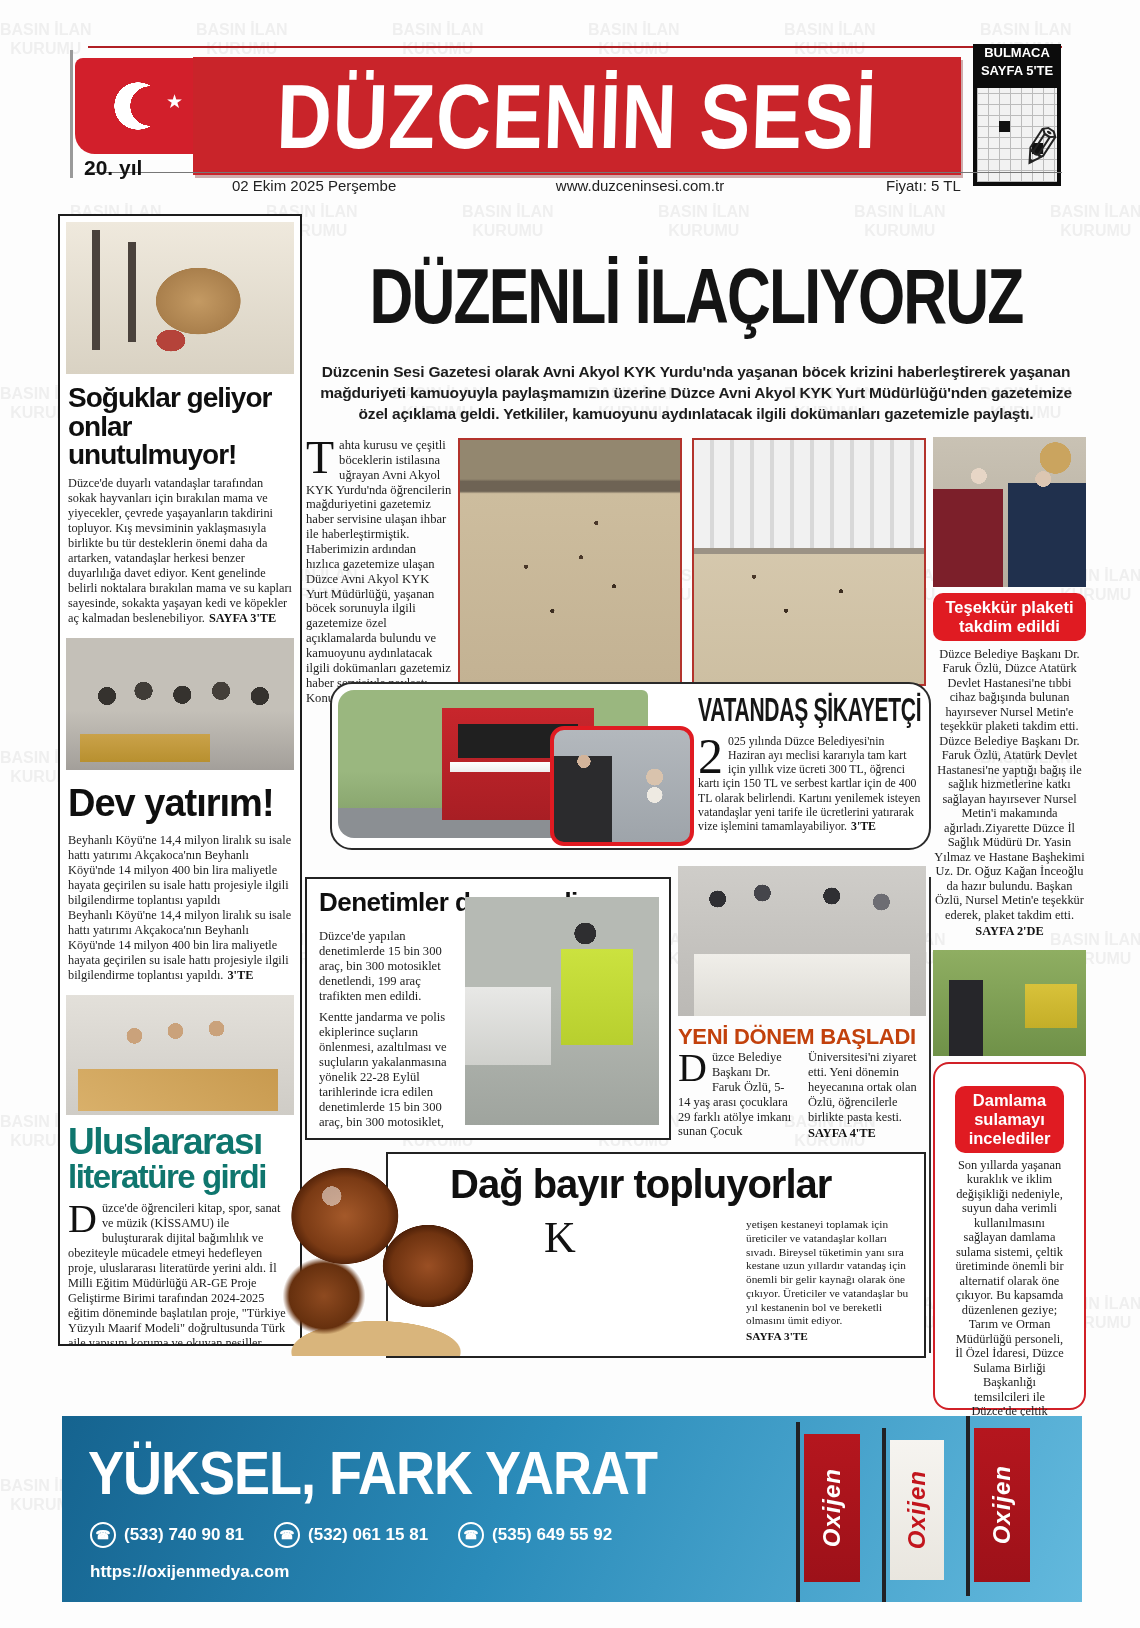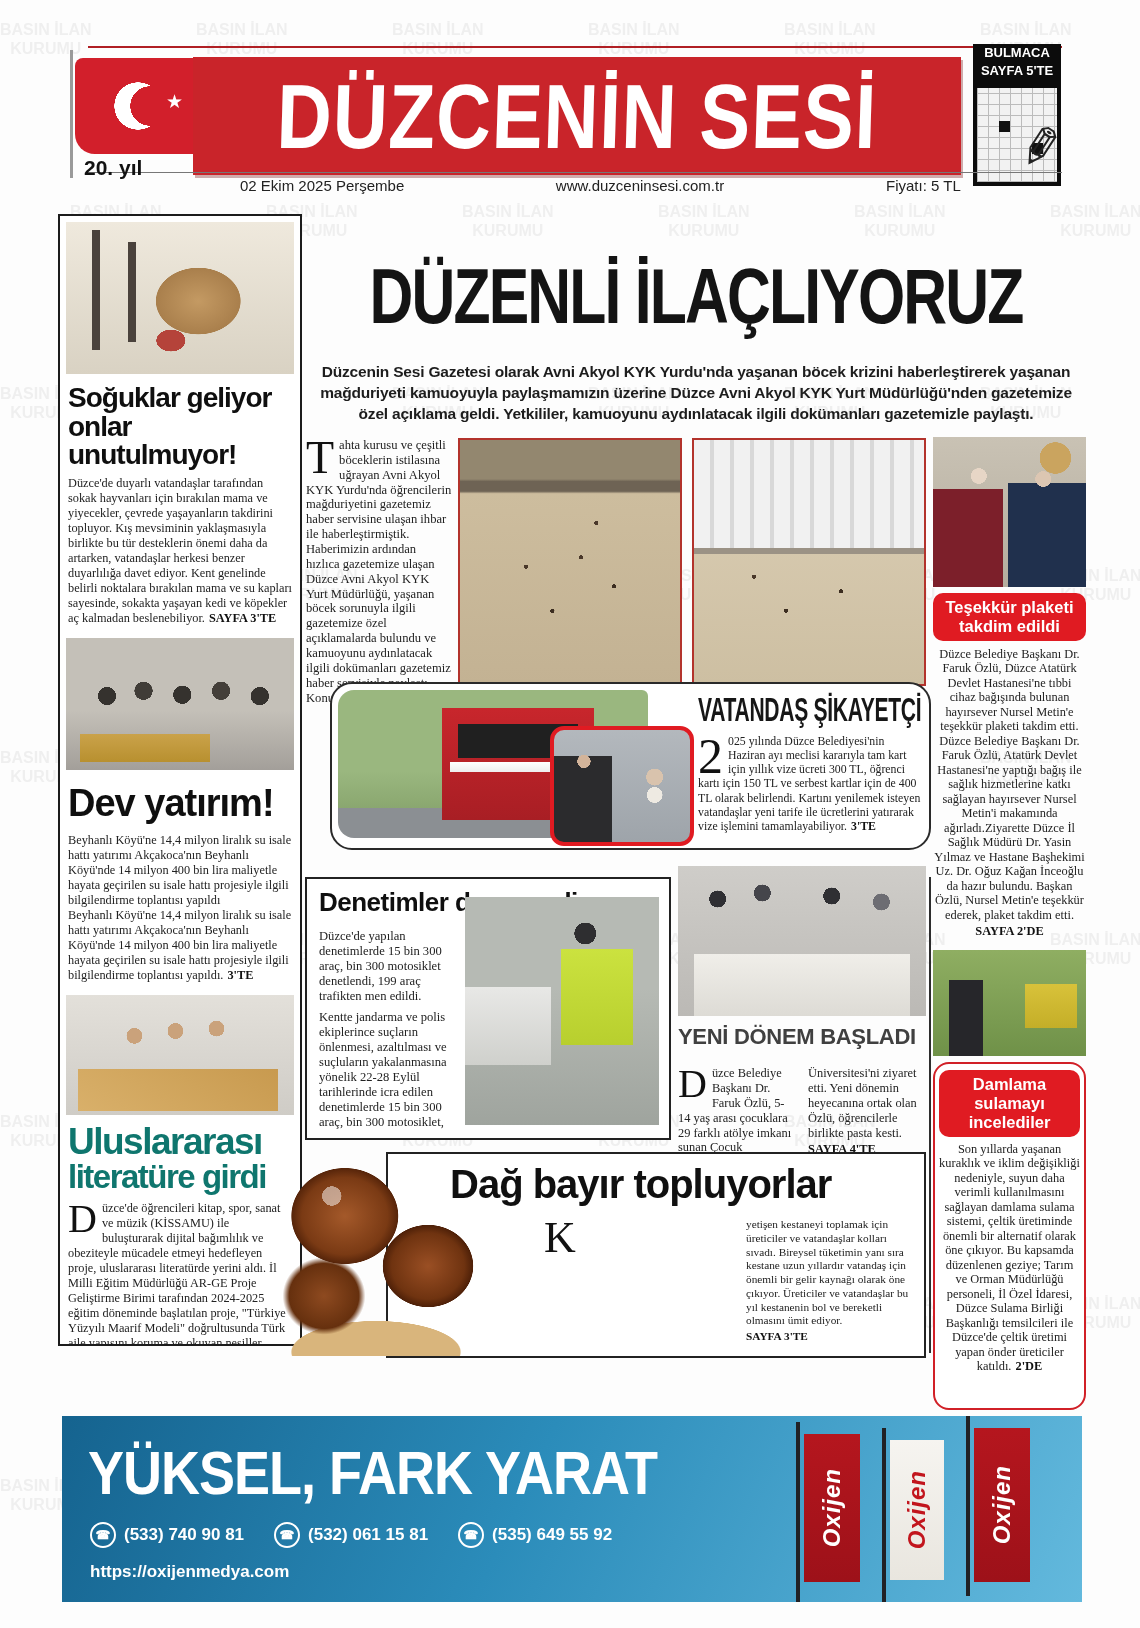--- a/index.html
+++ b/index.html
@@ -34,21 +34,21 @@
       background-image:
         linear-gradient(#111,#111),linear-gradient(#111,#111),
         repeating-linear-gradient(0deg,#bbb 0 1px,rgba(0,0,0,0) 1px 11px),
         repeating-linear-gradient(90deg,#bbb 0 1px,rgba(0,0,0,0) 1px 11px);
       background-repeat:no-repeat,no-repeat,repeat,repeat;
       background-size:11px 11px,11px 11px,auto,auto;background-position:22px 33px,55px 55px,0 0,0 0;}
   .puzzle-pen{position:absolute;right:-4px;bottom:6px;font-size:52px;color:#222;transform:rotate(78deg);}
   .head-hairline{left:88px;top:172px;width:974px;height:1px;background:#777;}
   .year-badge{left:84px;top:156px;font:bold 21px "Liberation Sans",sans-serif;color:#111;}
   .dateline{top:177px;font:15px "Liberation Sans",sans-serif;color:#222;}
-  .d-date{left:240px;}
+  .d-date{left:232px;}
   .d-web{left:430px;width:420px;text-align:center;}
   .d-price{left:886px;}
 
   
   .ph{background-repeat:no-repeat;overflow:hidden;}
   .photo-dog{width:228px;height:152px;background:
       radial-gradient(70px 55px at 58% 52%,#c49a63 0%,#a97f4c 60%,rgba(0,0,0,0) 61%),
       radial-gradient(24px 18px at 46% 78%,#b5433a 0 60%,rgba(0,0,0,0) 61%),
       linear-gradient(#4a423c,#4a423c) 26px 8px/8px 120px,
       linear-gradient(#4a423c,#4a423c) 62px 20px/8px 100px,
@@ -175,30 +175,30 @@
   .insp-box{left:305px;top:877px;width:366px;height:263px;border:2px solid #222;background:#fff;
             box-sizing:border-box;z-index:2;}
   .insp-title{position:absolute;left:12px;top:8px;font:bold 26px "Liberation Sans",sans-serif;
             letter-spacing:-.5px;color:#0f0f0f;}
   .insp-col{position:absolute;left:12px;top:50px;width:140px;height:200px;overflow:hidden;
             font-size:12.6px;line-height:1.19;}
   .insp-col p{margin:0 0 6px 0;}
 
   
   .newterm{left:678px;top:866px;width:248px;z-index:2;}
-  .nt-title{font:bold 22px "Liberation Sans",sans-serif;letter-spacing:-.3px;margin:8px 0 16px 0;color:#404040;}
+  .nt-title{font:bold 22px "Liberation Sans",sans-serif;letter-spacing:-.3px;margin:8px 0 0 0;color:#c2410c;}
   .nt-cols{display:flex;gap:12px;}
   .nt-col{width:118px;font-size:12.4px;line-height:1.2;}
   .nt-col .dropcap{font-size:40px;}
 
   .v-divider{left:929px;top:877px;width:2px;height:476px;background:#2d2d2d;z-index:1;}
 
   
   .irr-box{left:933px;top:1062px;width:153px;height:348px;border:2px solid #d12027;border-radius:16px;
-           box-sizing:border-box;padding:4px;background:#fff;z-index:2;}
+           box-sizing:border-box;padding:20px;background:#fff;z-index:2;}
   .irr-box .badge{margin:2px 0 5px 0;}
   .irr-body{font-size:12.4px;line-height:1.17;text-align:center;overflow:hidden;height:270px;}
 
   
   .chest-box{left:386px;top:1152px;width:540px;height:206px;border:2px solid #222;background:#fff;
              box-sizing:border-box;z-index:2;}
   .chest-title{position:absolute;left:62px;top:8px;font:bold 40px "Liberation Sans",sans-serif;
              letter-spacing:-1px;color:#101010;white-space:nowrap;}
   .chest-col{position:absolute;top:64px;height:132px;overflow:hidden;font-size:11.3px;line-height:1.22;}
   .chest-col1{left:156px;width:188px;}

